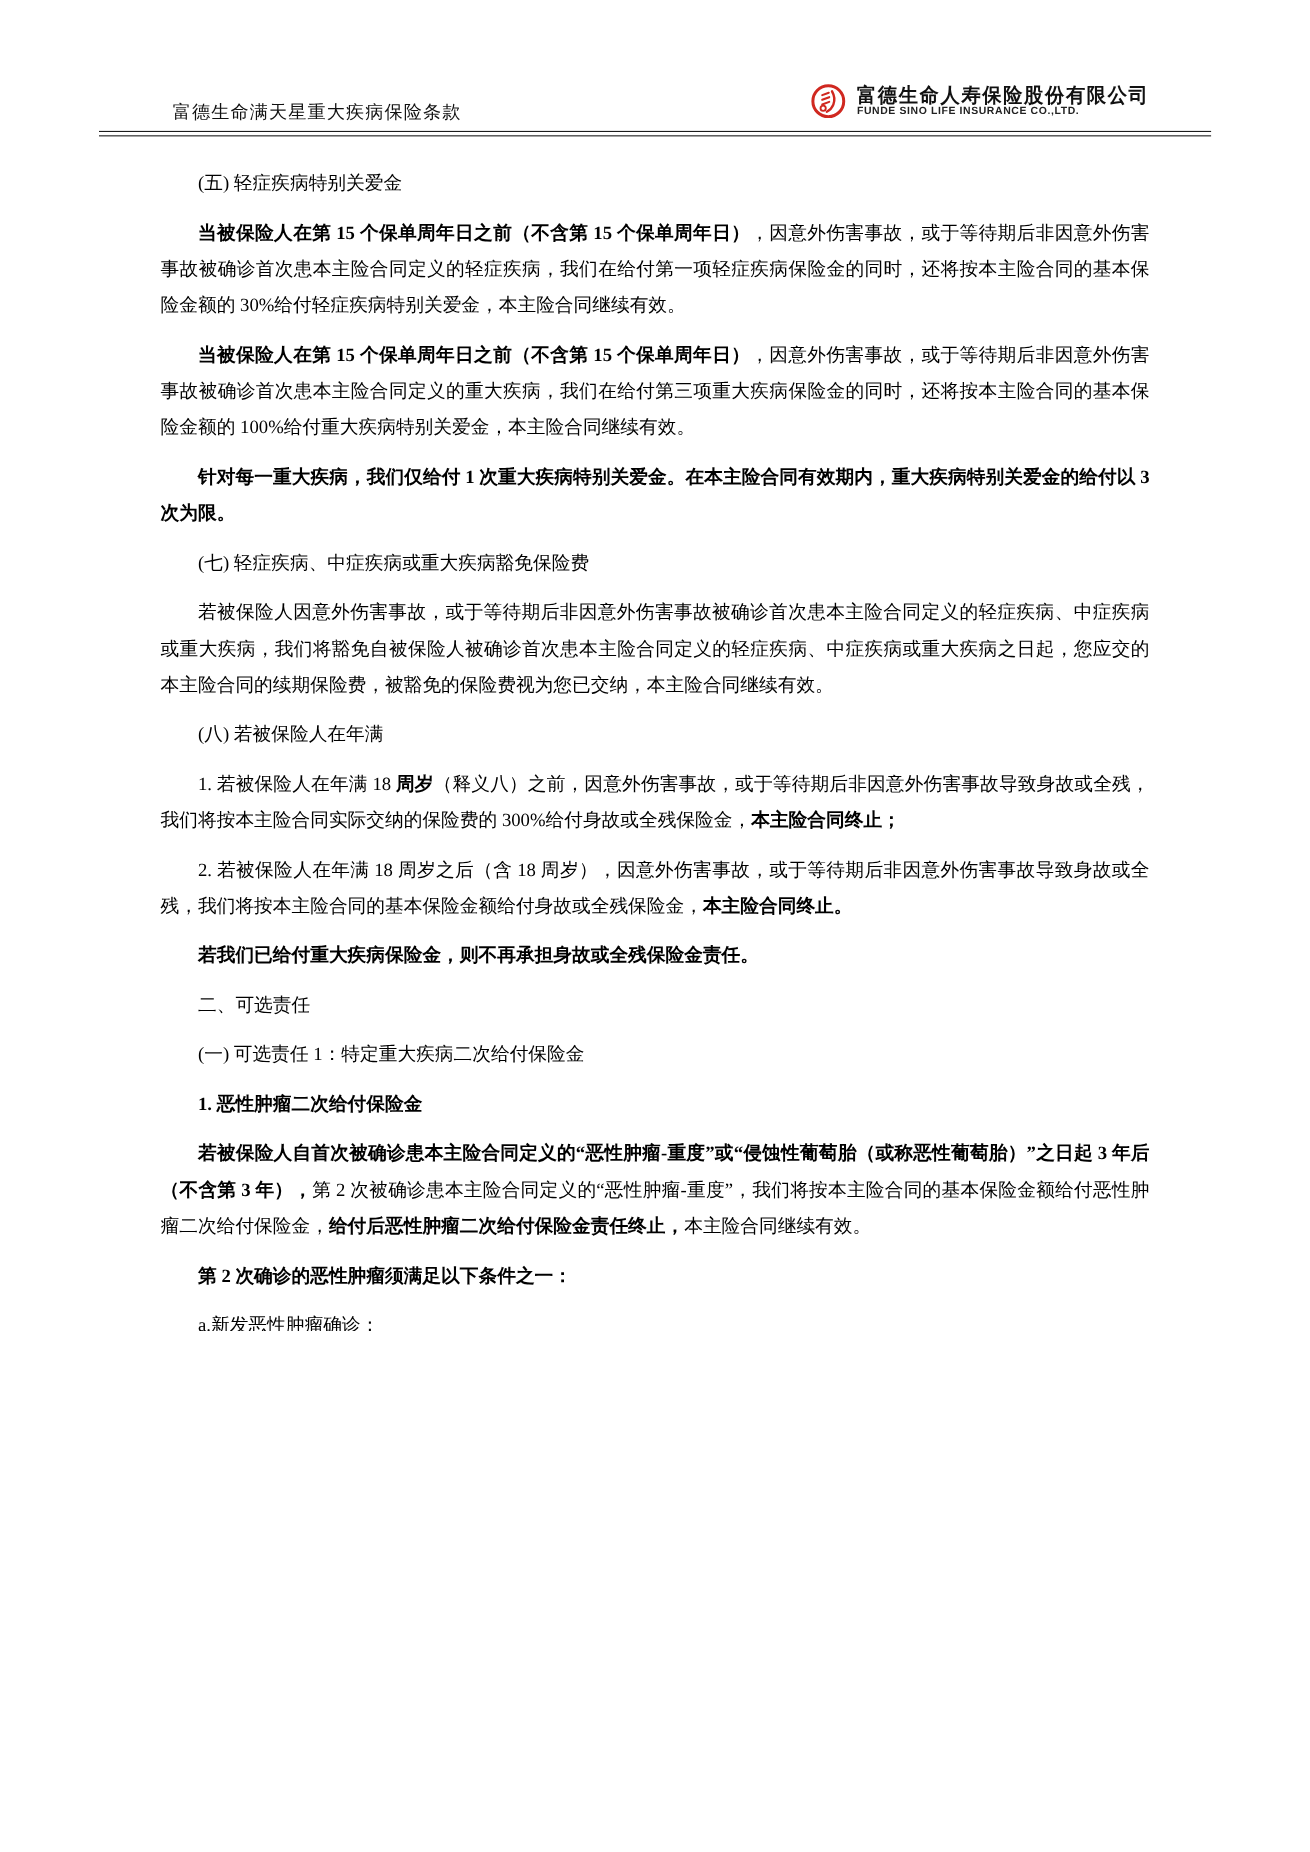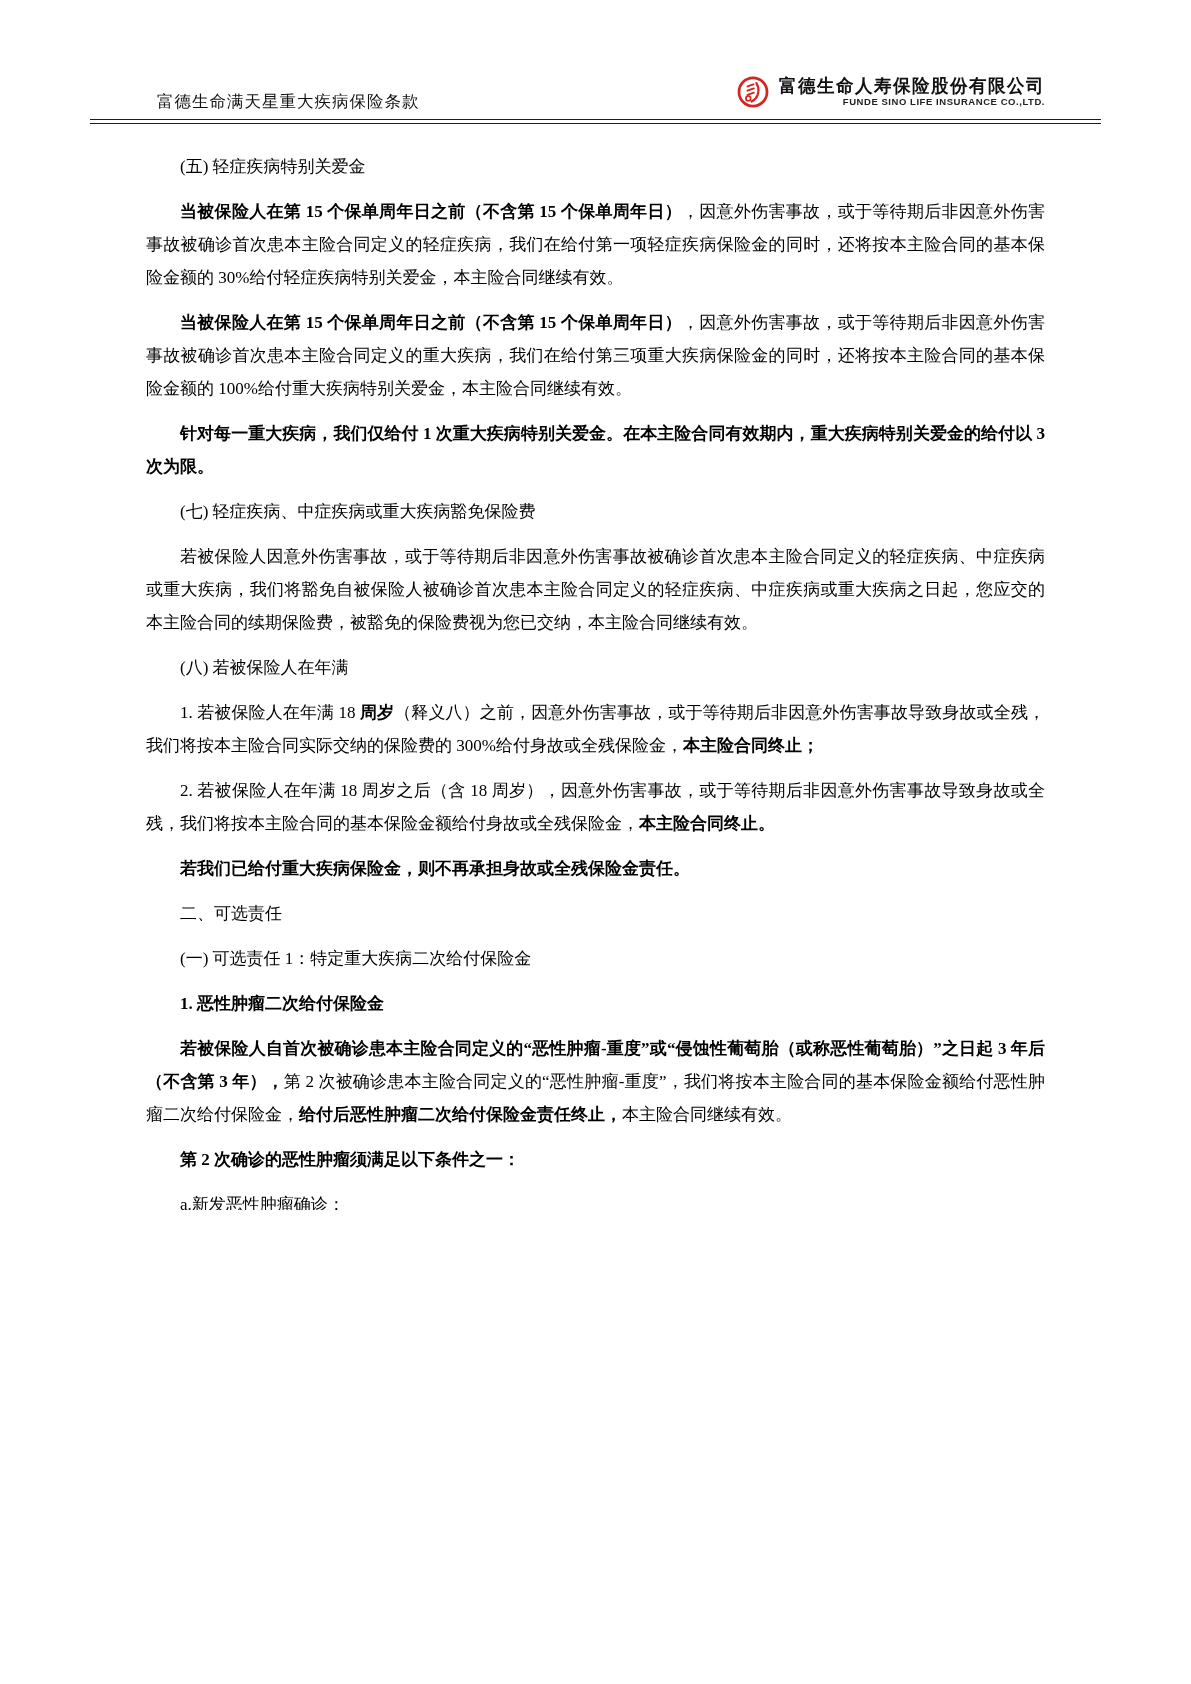--- a/index.html
+++ b/index.html
@@ -12,21 +12,21 @@
     overflow:hidden;
   }
   
   .header{position:relative;height:119px;}
   .doc-title{
     position:absolute;left:157px;bottom:6px;
     font-size:16.5px;letter-spacing:1px;color:#111;
   }
   .brand{
     position:absolute;right:146px;bottom:10px;
-    display:flex;align-items:center;gap:9px;text-align:right;
+    display:flex;align-items:center;gap:9px;
   }
   .brand .logo{width:34px;height:34px;flex:0 0 auto;}
   .brand .names{display:flex;flex-direction:column;line-height:1.05;}
   .brand .cn{
     font-size:17.5px;font-weight:700;letter-spacing:1.5px;color:#111;
     font-family:"Liberation Serif","DejaVu Serif",serif;
     transform:scaleY(1.05);
   }
   .brand .en{
     font-size:9.5px;font-weight:700;letter-spacing:0.55px;color:#222;

